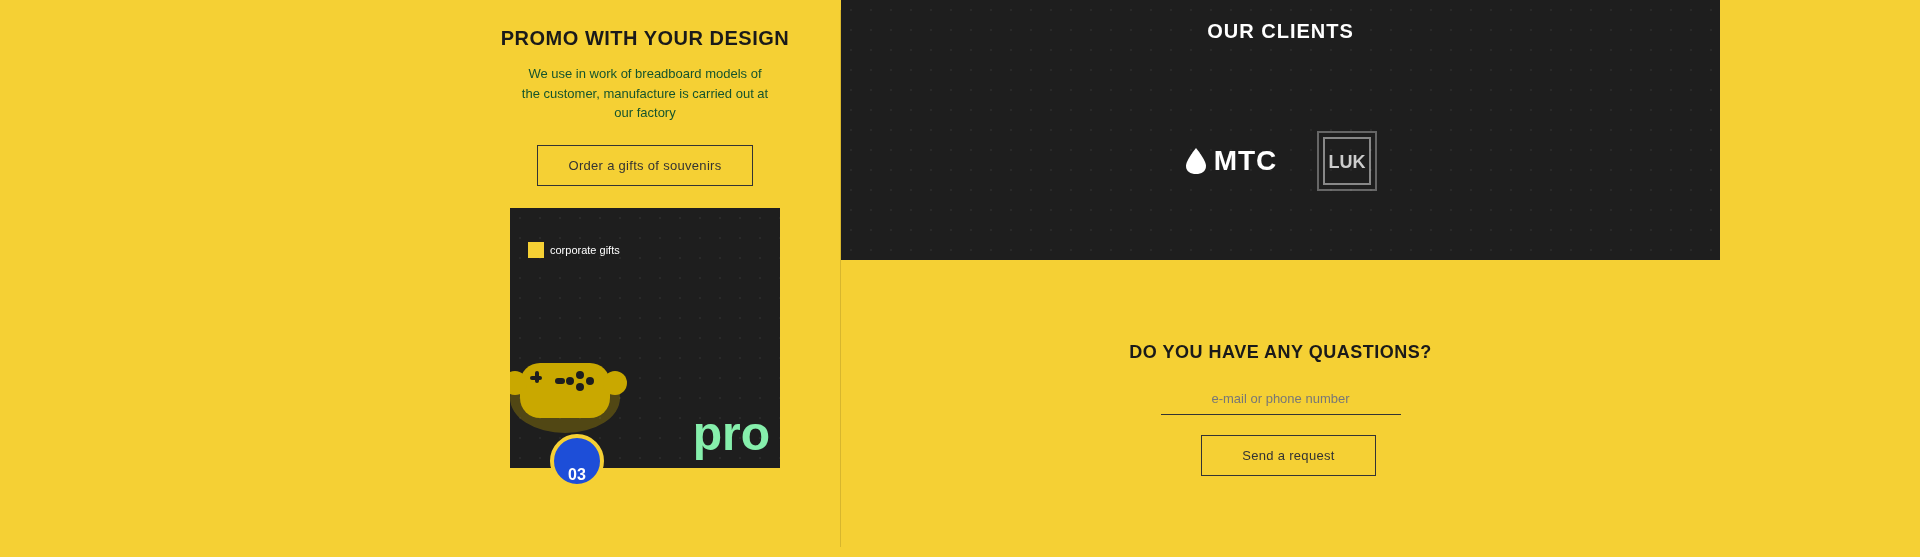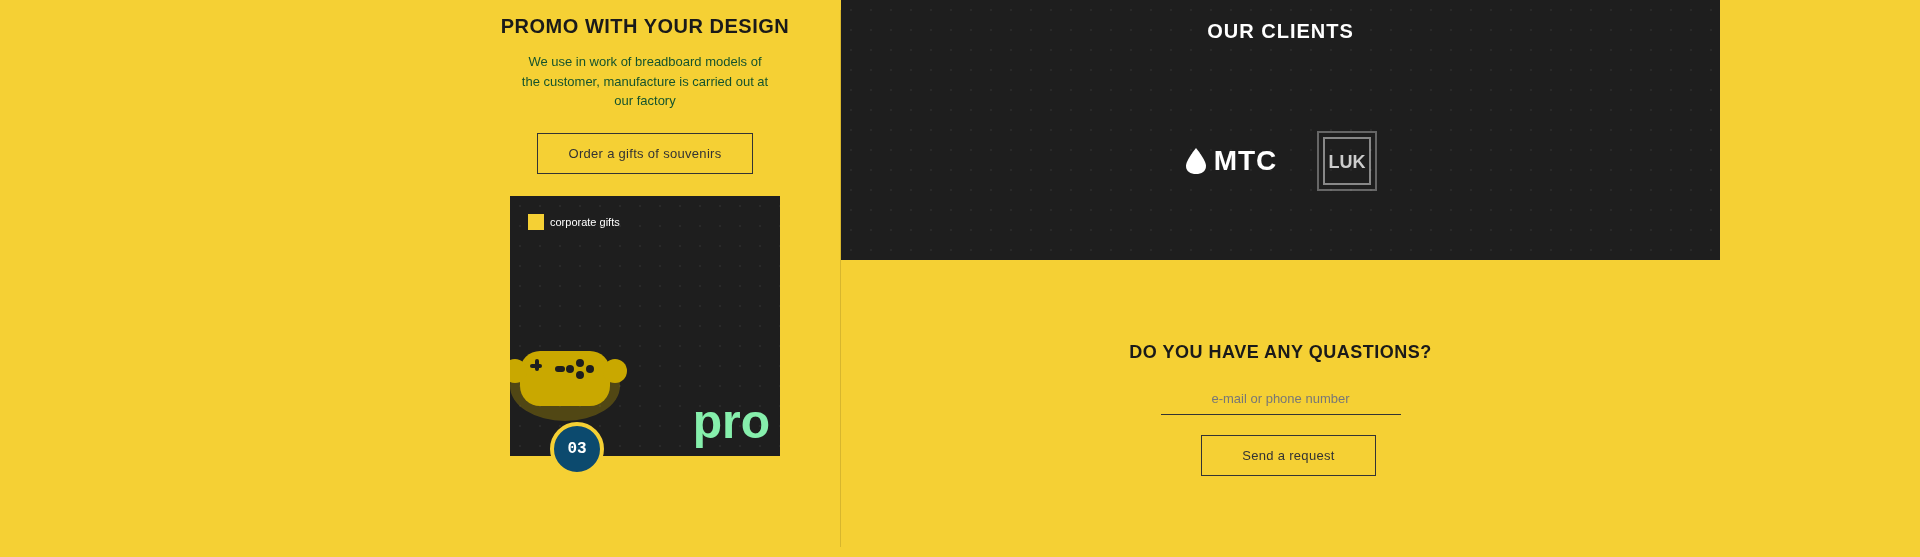--- a/index.html
+++ b/index.html
@@ -32,21 +32,21 @@
     }
 
     .promo-title {
       font-size: 20px;
       font-weight: 900;
       text-align: center;
       color: #1a1a1a;
       letter-spacing: 0.5px;
       text-transform: uppercase;
       margin-bottom: 14px;
-      margin-top: 5px;
+      margin-top: 17px;
     }
 
     .promo-desc {
       font-size: 13px;
       color: #14532d;
       text-align: center;
       line-height: 1.5;
       max-width: 250px;
       margin-bottom: 22px;
     }
@@ -68,21 +68,21 @@
       background: #1e1e1e;
       width: 270px;
       height: 260px;
       position: relative;
       overflow: hidden;
       flex-shrink: 0;
     }
 
     .card-label {
       position: absolute;
-      top: 18px;
+      top: 34px;
       left: 18px;
       display: flex;
       align-items: center;
       gap: 6px;
     }
 
     .card-label-square {
       width: 16px;
       height: 16px;
       background: #f5d034;
@@ -102,31 +102,30 @@
       height: 130px;
       z-index: 3;
     }
 
     .card-number {
       position: absolute;
       bottom: -20px;
       left: 40px;
       width: 54px;
       height: 54px;
-      background: #0c4a6e;
+      background: #1d4ed8;
       border-radius: 50%;
       display: flex;
-      align-items: center;
+      align-items: flex-end;
       justify-content: center;
       color: #fff;
       font-size: 16px;
       font-weight: bold;
       z-index: 10;
       border: 4px solid #f5d034;
-      font-family: Liberation Mono, monospace;
     }
 
     
     .right-section {
       flex: 1;
       display: flex;
       flex-direction: column;
     }
 
     .clients-title {

